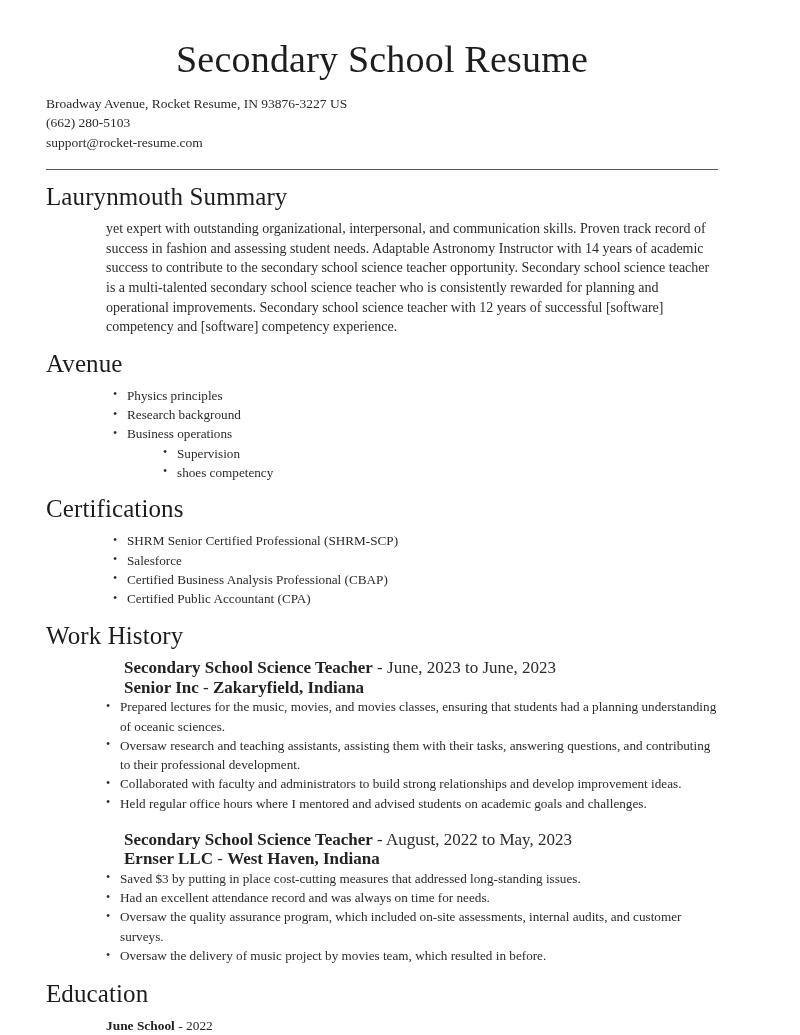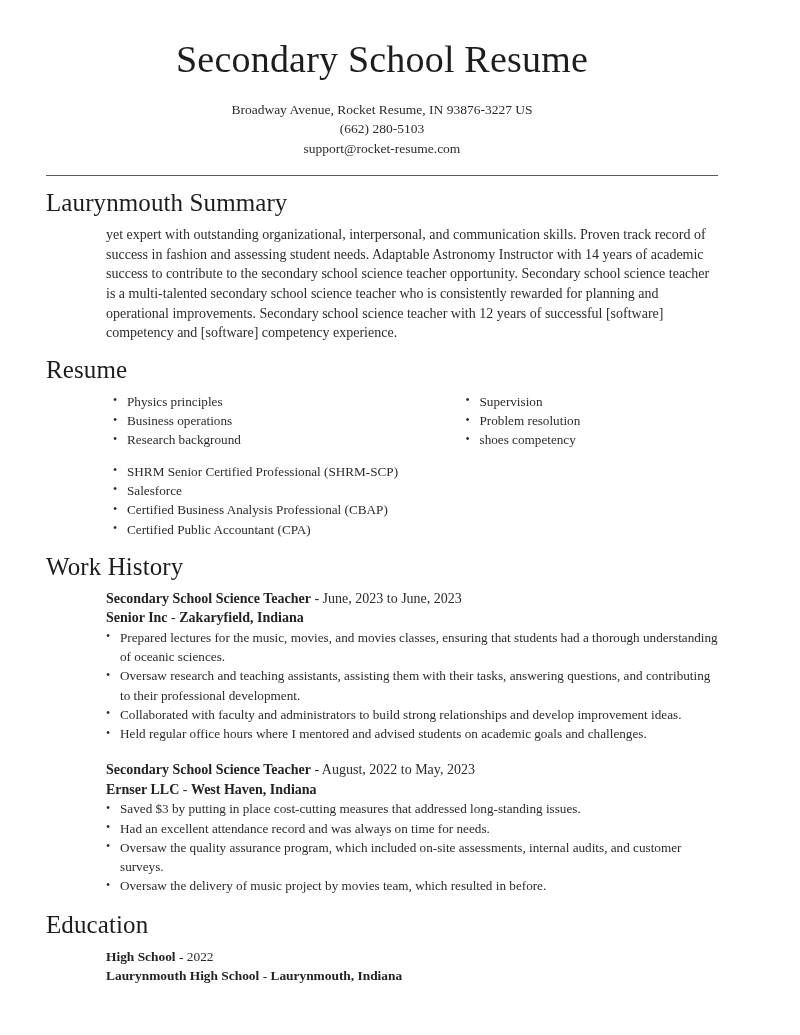--- a/index.html
+++ b/index.html
@@ -27,22 +27,21 @@
     text-align: center;
     font-size: 38px;
     font-weight: 400;
     letter-spacing: 0.2px;
     color: #1d1d1d;
     margin: 0;
     padding-top: 38px;
     line-height: 1.15;
   }
   .contact-block {
-    text-align: center;
-    margin-top: 18px;
+    margin-top: 12px;
   }
   .contact-line {
     font-size: 13.5px;
     line-height: 19.5px;
     color: #2b2b2b;
   }
   .header-rule {
     border: 0;
     border-top: 1.6px solid #5a5a5a;
     margin: 17px 0 0 0;
@@ -93,20 +92,21 @@
     left: 0;
     top: -0.5px;
     font-size: 12px;
     color: #2b2b2b;
     line-height: 19.3px;
   }
 
   .skills-columns {
     display: flex;
     padding-left: 67px;
+    flex-direction: column;
   }
   .skills-col {
     width: 50%;
     box-sizing: border-box;
   }
   .skills-col.second {
     padding-left: 50px;
   }
 
   .certs-body {
@@ -114,24 +114,25 @@
   }
 
   
   .job {
     margin-bottom: 4px;
   }
   .job + .job {
     margin-top: 17px;
   }
   .job-line {
-    font-size: 14px;
+    font-size: 17px;
     line-height: 19.4px;
     font-weight: 700;
     color: #232323;
+    margin-left: 18px;
   }
   .job-line .sep,
   .job-line .meta {
     font-weight: 400;
     color: #2b2b2b;
   }
   .job-bullets {
     margin-top: 7px;
     padding-left: 7px;
   }
@@ -168,40 +169,40 @@
   <hr class="header-rule">
 
   <div class="section">
     <h2 class="section-heading">Laurynmouth Summary</h2>
     <div class="section-body">
       <p class="summary-text">yet expert with outstanding organizational, interpersonal, and communication skills. Proven track record of success in fashion and assessing student needs. Adaptable Astronomy Instructor with 14 years of academic success to contribute to the secondary school science teacher opportunity. Secondary school science teacher is a multi-talented secondary school science teacher who is consistently rewarded for planning and operational improvements. Secondary school science teacher with 12 years of successful [software] competency and [software] competency experience.</p>
     </div>
   </div>
 
   <div class="section">
-    <h2 class="section-heading">Resume</h2>
+    <h2 class="section-heading">Avenue</h2>
     <div class="skills-columns">
       <div class="skills-col first">
         <ul class="bullets">
           <li>Physics principles</li>
+          <li>Research background</li>
           <li>Business operations</li>
-          <li>Research background</li>
         </ul>
       </div>
       <div class="skills-col second">
         <ul class="bullets">
           <li>Supervision</li>
-          <li>Problem resolution</li>
           <li>shoes competency</li>
         </ul>
       </div>
     </div>
   </div>
 
   <div class="section">
+    <h2 class="section-heading">Certifications</h2>
     <div class="certs-body">
       <ul class="bullets">
         <li>SHRM Senior Certified Professional (SHRM-SCP)</li>
         <li>Salesforce</li>
         <li>Certified Business Analysis Professional (CBAP)</li>
         <li>Certified Public Accountant (CPA)</li>
       </ul>
     </div>
   </div>
 
@@ -210,21 +211,21 @@
     <div class="section-body">
 
       <div class="job">
         <div class="job-line">
           <span>Secondary School Science Teacher</span><span class="sep"> - </span><span class="meta">June, 2023 to June, 2023</span>
         </div>
         <div class="job-line">
           <span>Senior Inc</span><span class="sep"> - </span><span>Zakaryfield, Indiana</span>
         </div>
         <ul class="bullets job-bullets">
-          <li>Prepared lectures for the music, movies, and movies classes, ensuring that students had a thorough understanding of oceanic sciences.</li>
+          <li>Prepared lectures for the music, movies, and movies classes, ensuring that students had a planning understanding of oceanic sciences.</li>
           <li>Oversaw research and teaching assistants, assisting them with their tasks, answering questions, and contributing to their professional development.</li>
           <li>Collaborated with faculty and administrators to build strong relationships and develop improvement ideas.</li>
           <li>Held regular office hours where I mentored and advised students on academic goals and challenges.</li>
         </ul>
       </div>
 
       <div class="job">
         <div class="job-line">
           <span>Secondary School Science Teacher</span><span class="sep"> - </span><span class="meta">August, 2022 to May, 2023</span>
         </div>
@@ -240,21 +241,21 @@
       </div>
 
     </div>
   </div>
 
   <div class="section s-edu">
     <h2 class="section-heading">Education</h2>
     <div class="section-body">
       <div class="edu-entry">
         <div class="edu-line">
-          <span>High School</span><span class="sep"> - </span><span class="meta">2022</span>
+          <span>June School</span><span class="sep"> - </span><span class="meta">2022</span>
         </div>
         <div class="edu-line">
           <span>Laurynmouth High School</span><span class="sep"> - </span><span>Laurynmouth, Indiana</span>
         </div>
       </div>
     </div>
   </div>
 
 </div>
 

